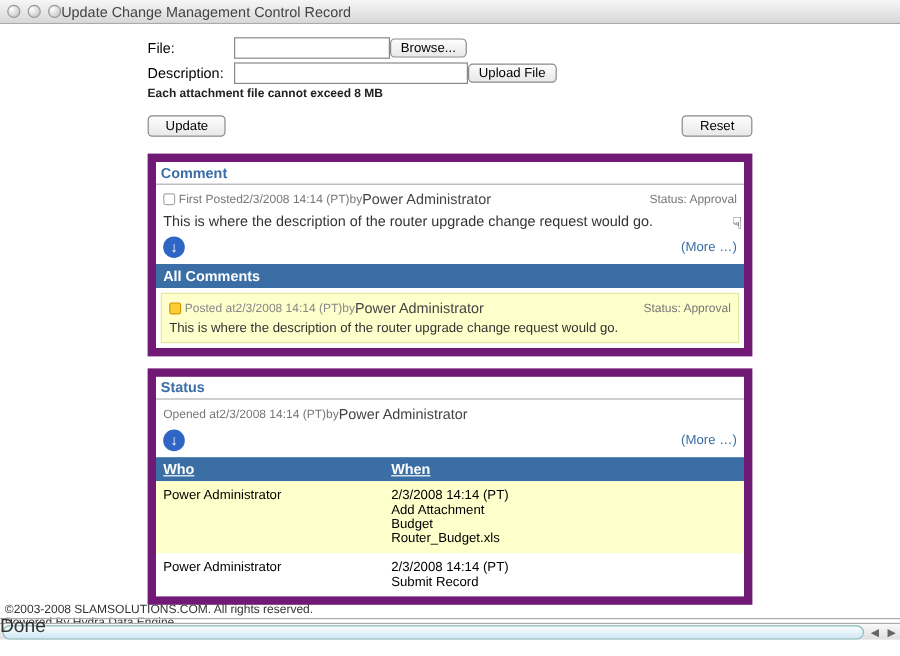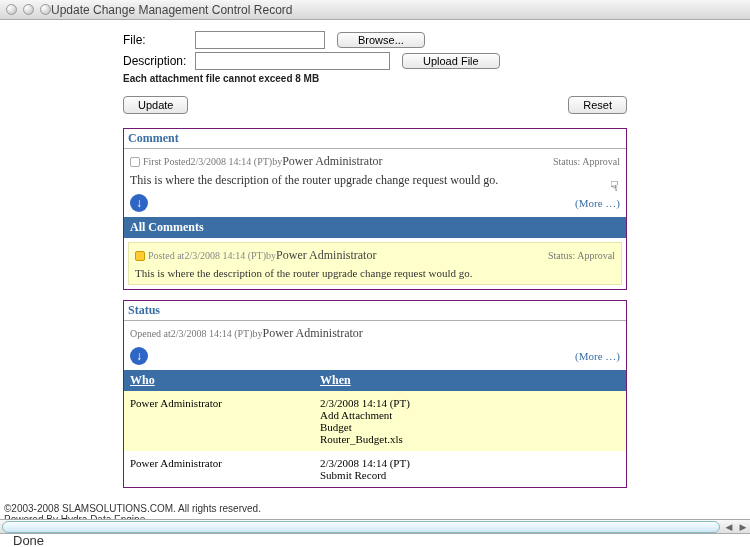--- a/index.html
+++ b/index.html
@@ -5,26 +5,26 @@
 * { box-sizing: border-box; margin: 0; padding: 0; }
 body { font-family: "Lucida Grande", Verdana, Arial, sans-serif; font-size: 11px; background: #fff; color: #000; }
 .titlebar { height: 20px; background: linear-gradient(#f6f6f6, #d8d8d8); border-bottom: 1px solid #aaa; display: flex; align-items: center; padding: 0 6px; }
 .traffic { display: flex; gap: 6px; }
 .tl { width: 11px; height: 11px; border-radius: 50%; background: radial-gradient(circle at 30% 30%, #fff, #bbb); border: 1px solid #999; }
 .titletext { flex: 1; font-size: 12px; color: #444; }
 .page { width: 504px; margin: 0 auto; padding: 8px 0 0 0; }
 .form-row { display: flex; align-items: center; margin: 3px 0; }
 .form-row label { width: 72px; font-size: 12px; }
 .form-row input[type=text] { border: 1px solid #888; height: 18px; font-size: 11px; padding: 0 2px; }
-.browse-btn, .upload-btn { font-size: 11px; padding: 1px 20px; margin-left: 12px; border: 1px solid #888; background: linear-gradient(#fdfdfd,#e8e8e8); border-radius: 4px; }
+.browse-btn, .upload-btn { font-size: 11px; padding: 1px 8px; margin-left: 0; border: 1px solid #888; background: linear-gradient(#fdfdfd,#e8e8e8); border-radius: 4px; }
 .note { font-size: 10px; color: #222; font-weight: bold; margin: 2px 0 10px 0; }
 .action-row { display: flex; gap: 30px; justify-content: space-between; padding: 2px 0 14px 0; }
 .action-row button { font-size: 11px; padding: 2px 14px; border: 1px solid #888; background: linear-gradient(#fdfdfd,#e8e8e8); border-radius: 4px; }
 .action-row button.wide { padding: 2px 10px; }
-.panel { border: 1px solid #701a75; margin-bottom: 10px; font-family: Liberation Serif, serif; }
+.panel { border: 7px solid #701a75; margin-bottom: 10px; }
 .panel-title { color: #3a6ea5; font-size: 12px; font-weight: bold; padding: 2px 4px; border-bottom: 1px solid #b0b0b0; }
 .panel-body { padding: 5px 6px; }
 .meta-row { display: flex; align-items: center; font-size: 10px; color: #777; margin-bottom: 4px; }
 .meta-row .status { margin-left: auto; font-size: 10px; color: #777; }
 .meta-row .author { color: #444; font-size: 12px; }
 .desc-text { font-size: 12px; color: #333; }
 .bottom-row { display: flex; align-items: center; margin-top: 6px; }
 .down-arrow { width: 18px; height: 18px; border-radius: 50%; background: #2f66c6; display: flex; align-items: center; justify-content: center; color: #fff; font-weight: bold; font-size: 12px; }
 .more-link { margin-left: auto; color: #3a6ea5; font-size: 11px; text-decoration: none; }
 .allcomments-hdr { background: #3a6ea5; color: #fff; font-size: 12px; font-weight: bold; padding: 3px 6px; }
@@ -35,21 +35,21 @@
 .hist-table-hdr span { color: #fff; font-weight: bold; font-size: 12px; text-decoration: underline; }
 .hist-col-who { width: 190px; }
 .hist-row { display: flex; padding: 6px; font-size: 11px; }
 .hist-row.hl { background: #ffffcc; }
 .hist-row .who { width: 190px; }
 .hist-row .when { flex: 1; }
 .footer { position: absolute; bottom: 22px; left: 4px; font-size: 10px; color: #333; }
 .scrollbar-horiz { position: absolute; bottom: 14px; left: 0; right: 0; height: 14px; background: linear-gradient(#f8f8f8,#e0e0e0); border-top: 1px solid #aaa; display: flex; align-items: center; }
 .scrollbar-horiz .thumb { flex: 1; height: 12px; margin: 0 2px; background: linear-gradient(#fafefe,#cfe6f6); border: 1px solid #8bb; border-radius: 7px; }
 .scrollbar-horiz .arrow { width: 14px; text-align: center; color: #666; font-size: 9px; }
-.statusbar { position: absolute; bottom: 0; left: 0; right: 0; height: 14px; border-top: 1px solid #aaa; font-size: 13px; padding-left: 13px; line-height: 14px; color: #333; }
+.statusbar { position: absolute; bottom: 0; left: 0; right: 0; height: 32px; border-top: 1px solid #aaa; font-size: 16px; padding-left: 0; line-height: 14px; color: #333; }
 .cursor { position: absolute; left: 610px; top: 178px; font-size: 14px; color: #000; pointer-events: none; }
 .container { position: relative; width: 750px; height: 547px; overflow: hidden; }
 .note-icon { display:inline-block; width:10px; height:10px; background:#fff; border:1px solid #aaa; margin-right:3px; vertical-align:middle; border-radius:2px; }
 .sticky-icon { display:inline-block; width:10px; height:10px; background:#ffcc33; border:1px solid #cc9900; margin-right:3px; vertical-align:middle; border-radius:2px; }
 </style>
 </head>
 <body>
 <div class="container">
 
 <div class="titlebar">

